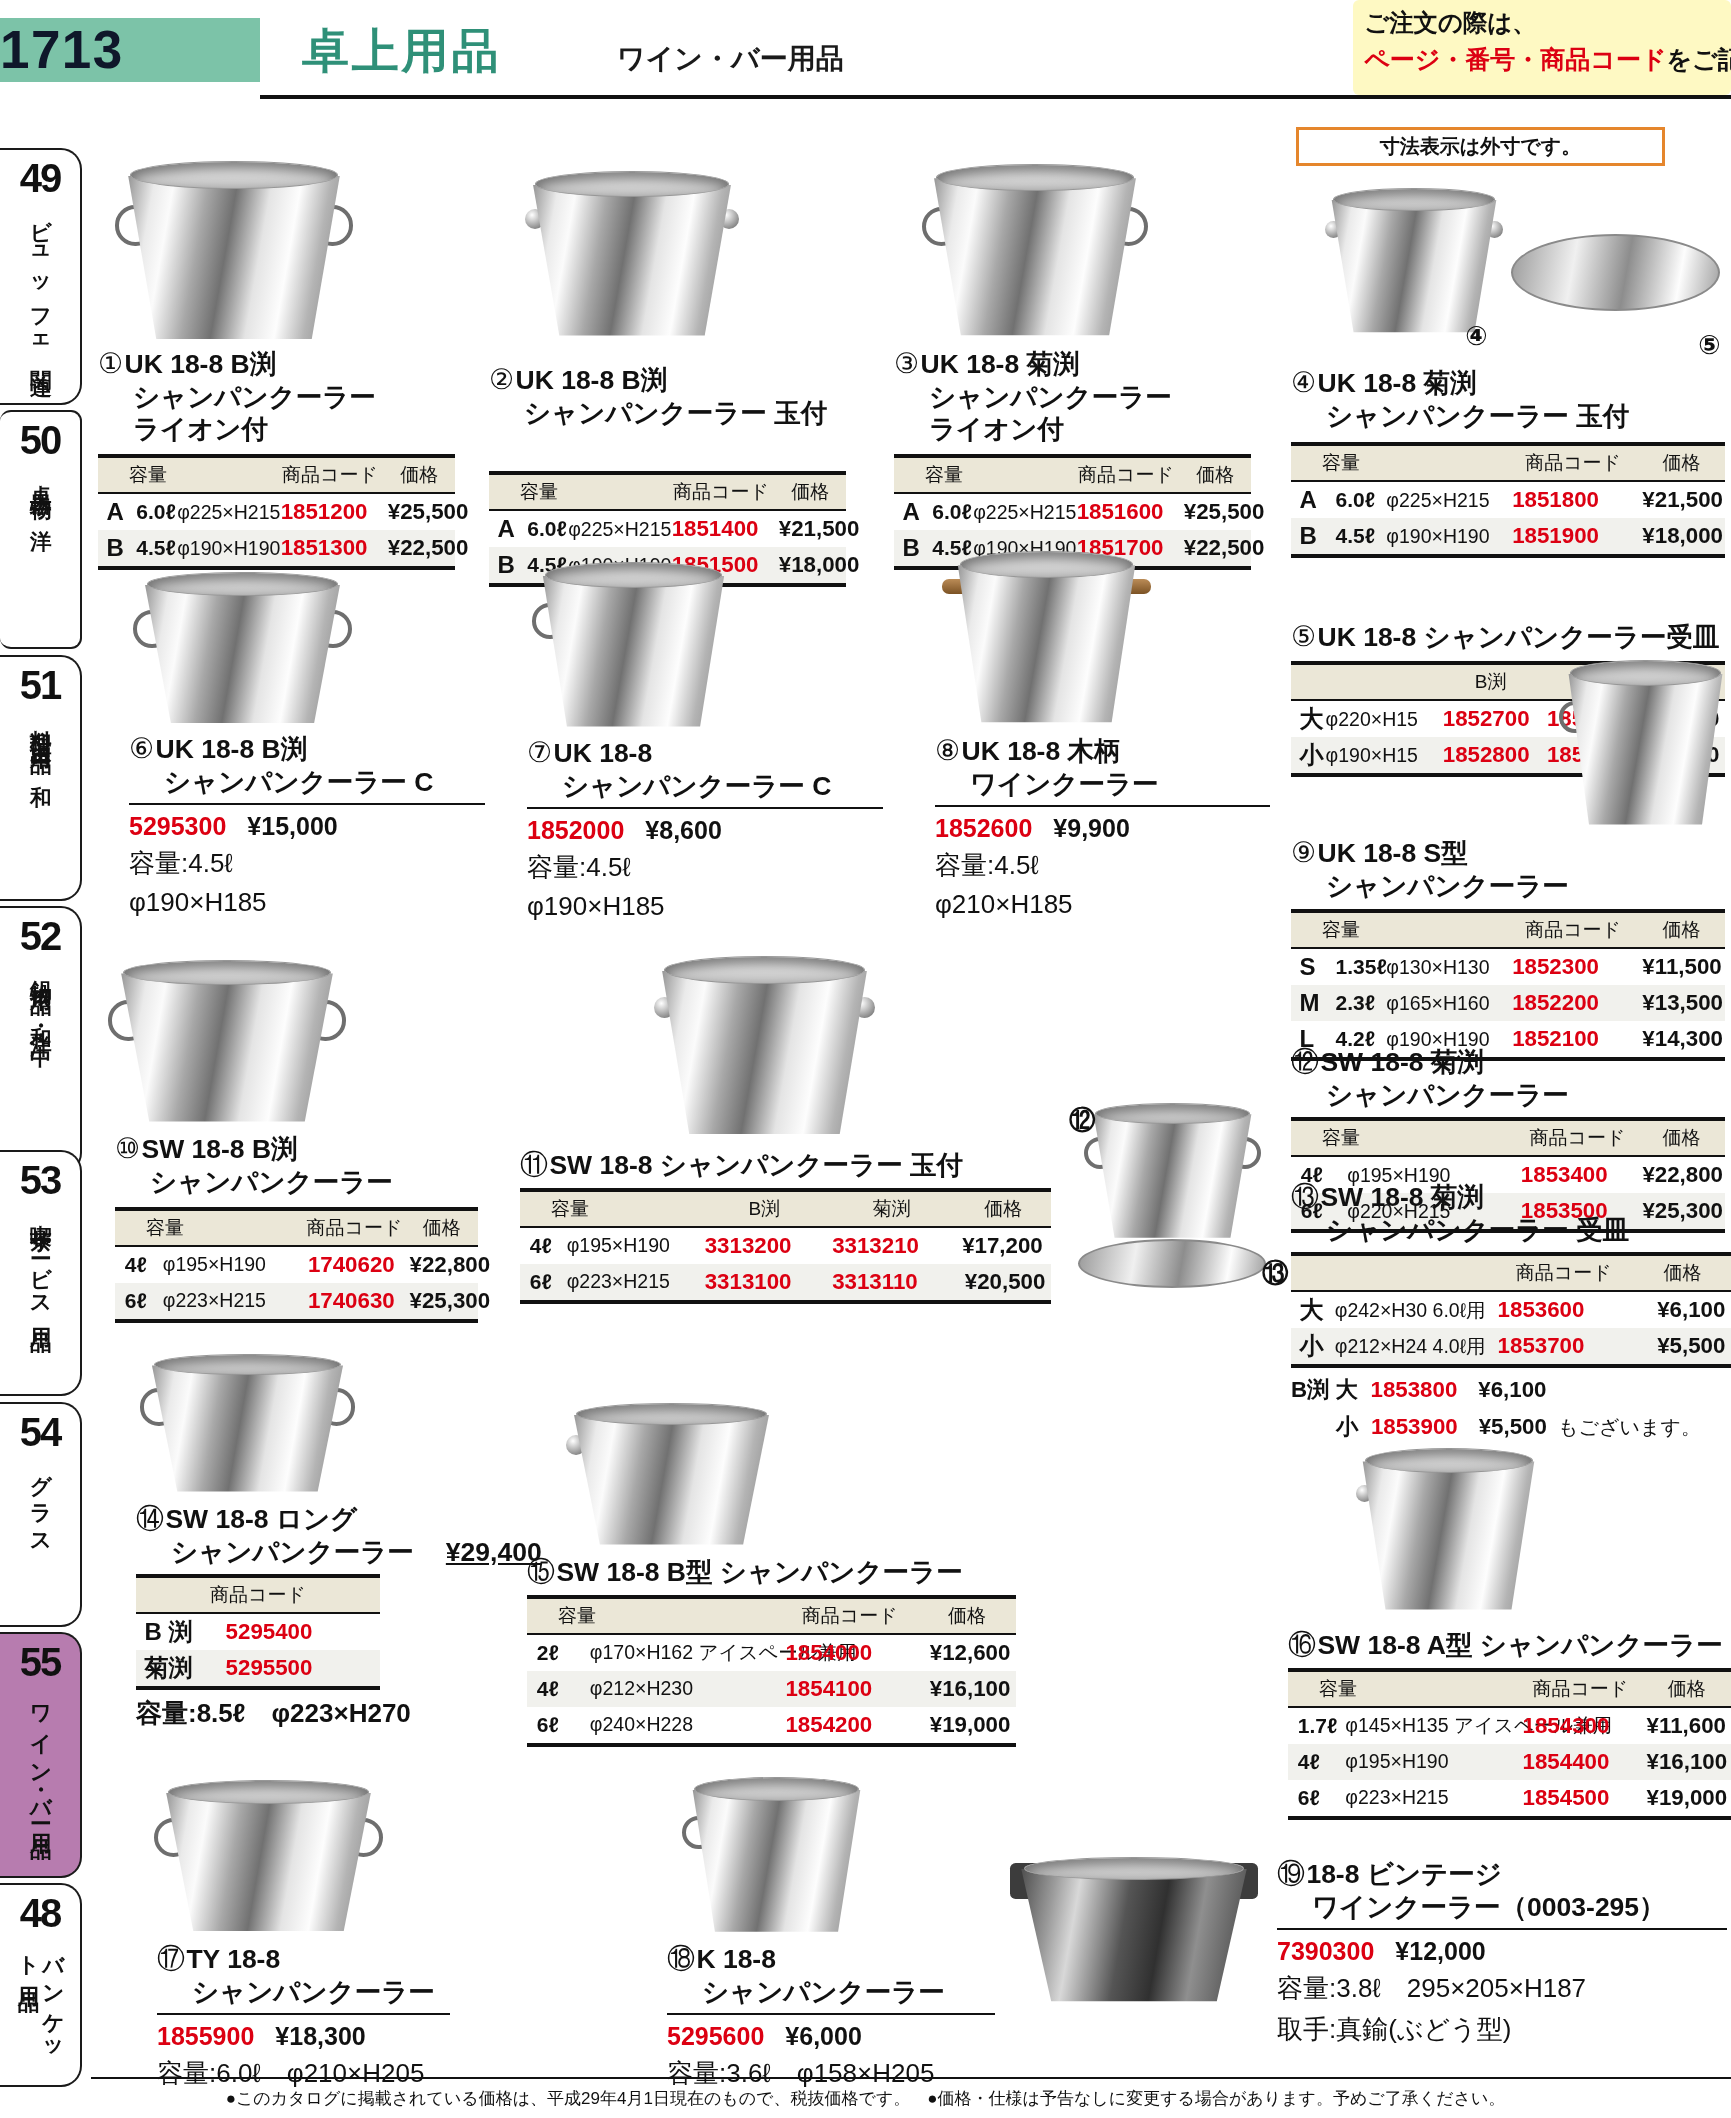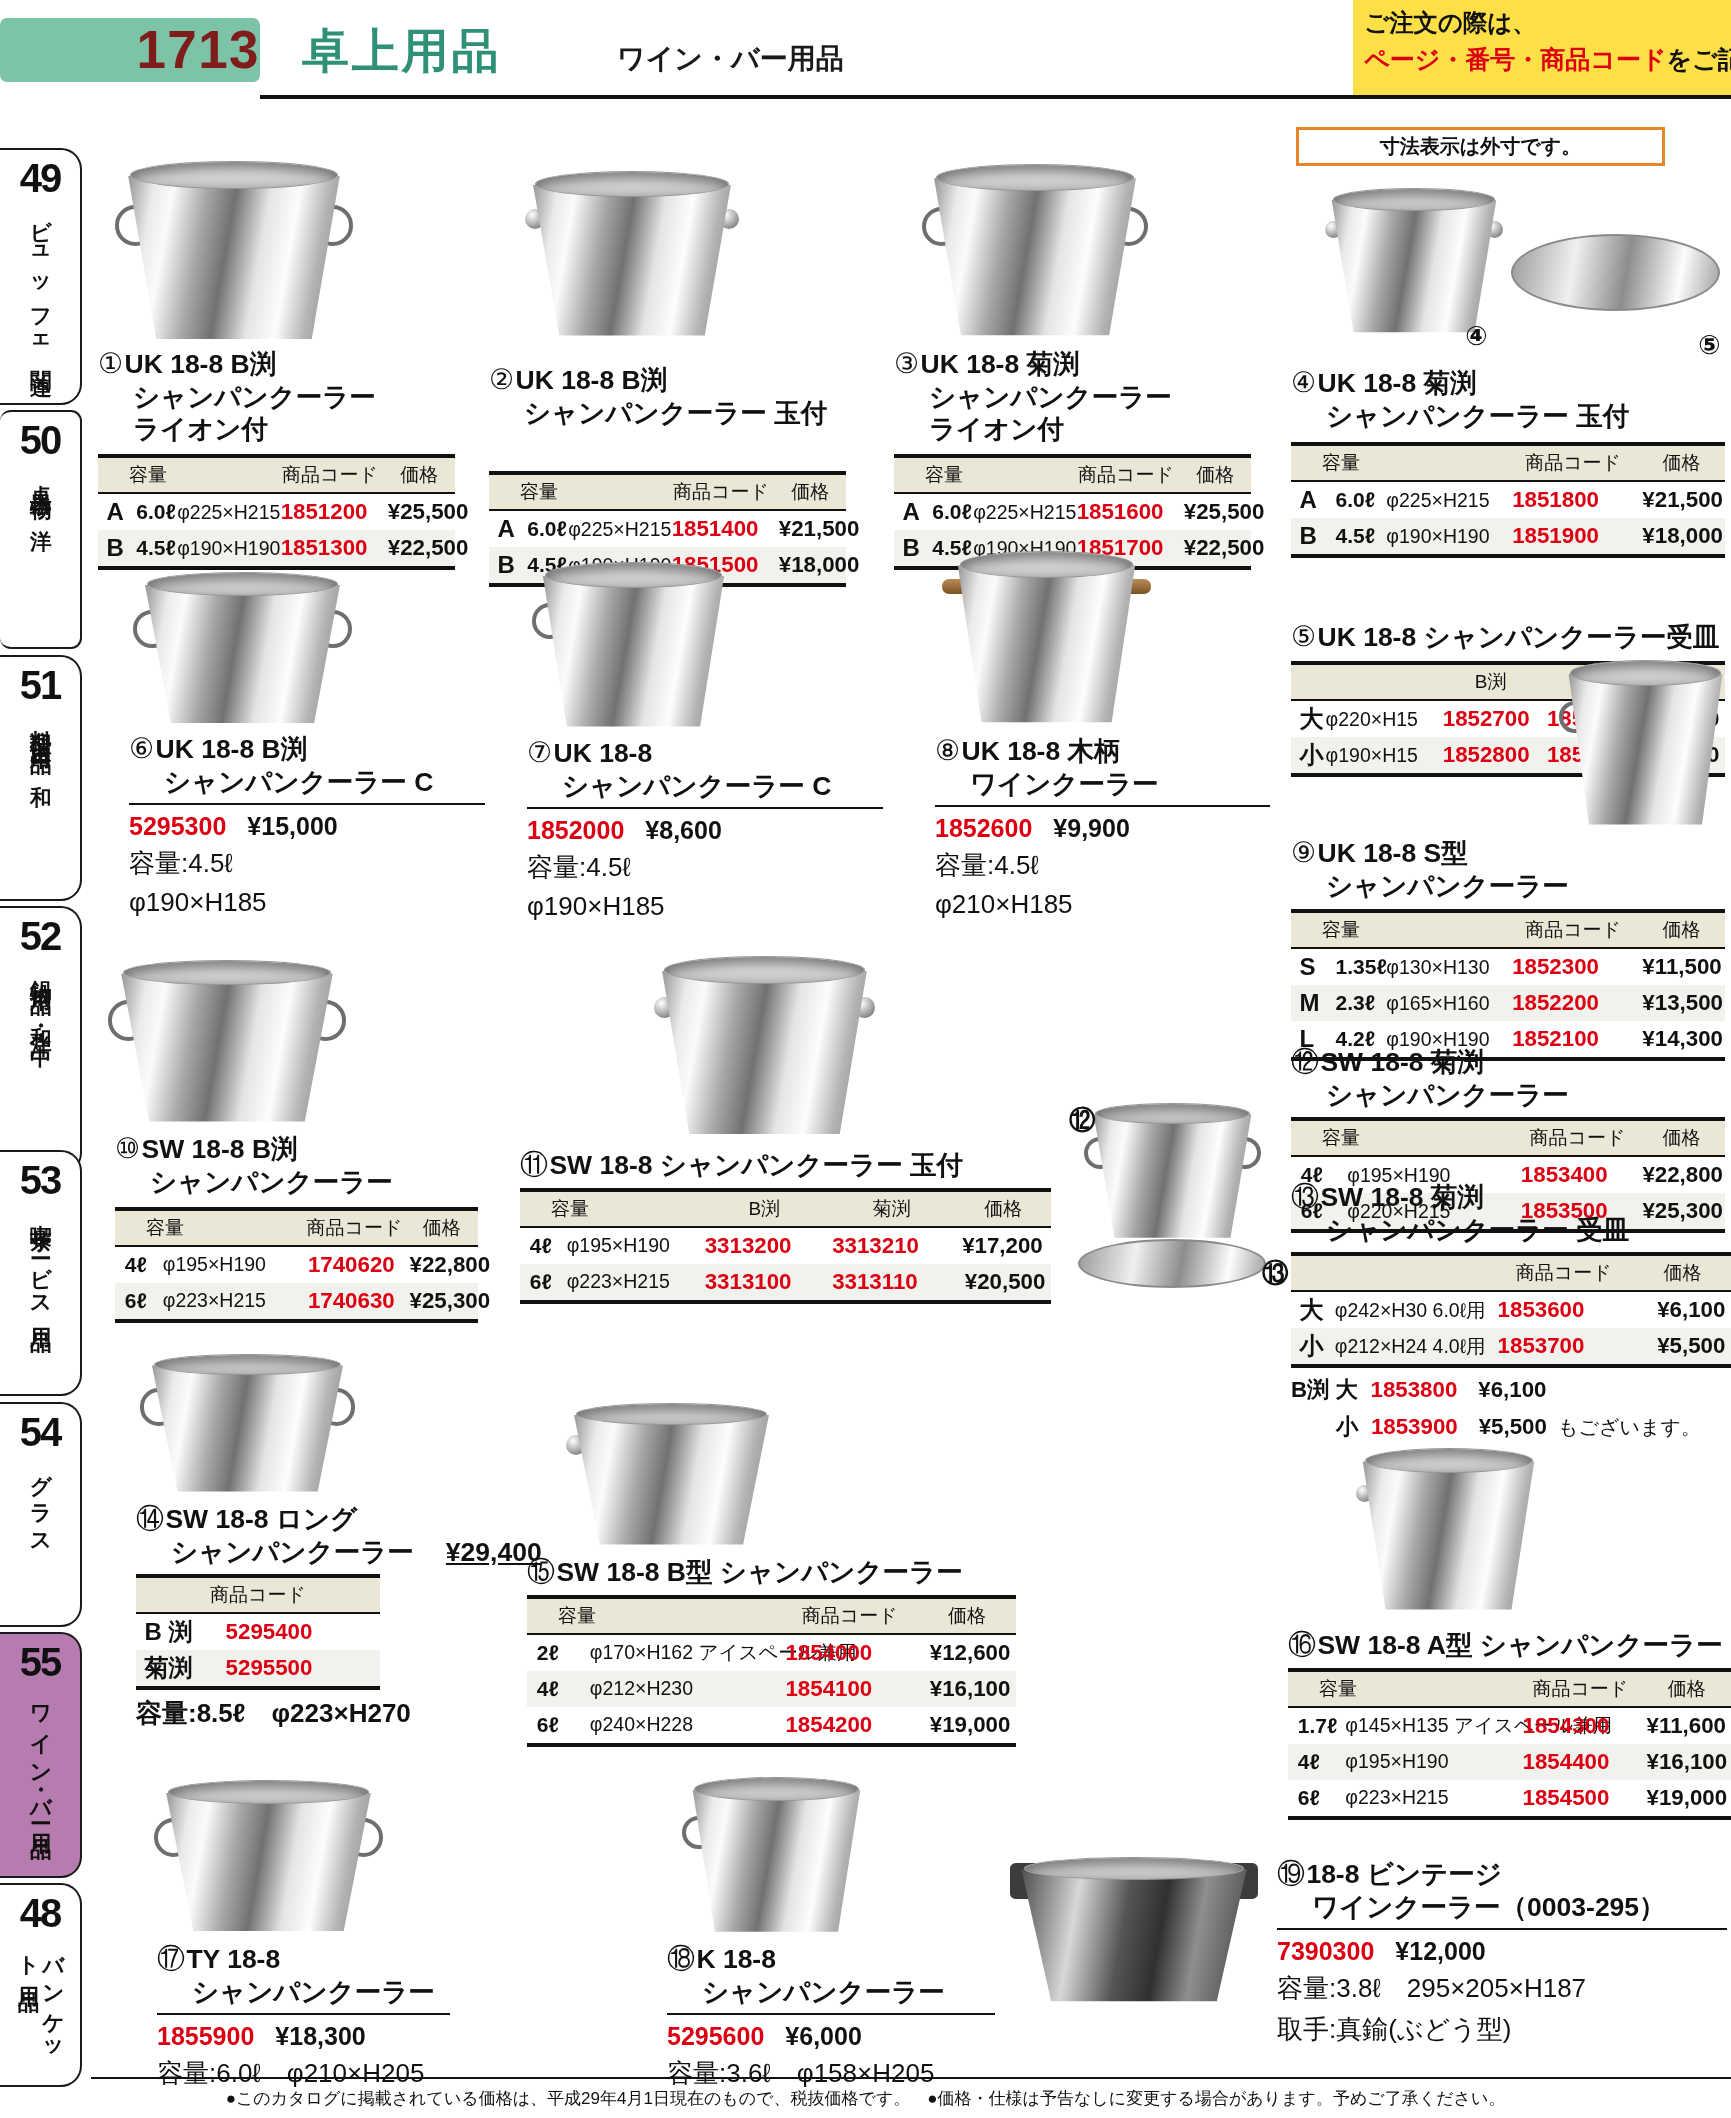--- a/index.html
+++ b/index.html
@@ -1,26 +1,26 @@
 <!DOCTYPE html>
 <html style="font-size:11.2px"><head>
 <meta charset="utf-8">
 <style>
   html,body{margin:0;padding:0;background:#fff;}
   body{font-family:"Liberation Sans","DejaVu Sans",sans-serif;color:#111;}
   #canvas{position:relative;width:1731px;height:2119px;background:#fff;overflow:hidden;}
 
   
   .green-tab{position:absolute;left:0;top:18px;width:260px;height:64px;background:#7cc3a8;
-    color:#7f1d1d;font-size:53px;font-weight:bold;text-align:right;line-height:64px;letter-spacing:1.4px;border-radius:7px;}
+    color:#0f172a;font-size:53px;font-weight:bold;text-align:left;line-height:64px;letter-spacing:1.4px;}
   .page-title{position:absolute;left:302px;top:19.5px;font-size:47px;font-weight:bold;color:#2f9078;letter-spacing:2.8px;}
   .page-subtitle{position:absolute;left:617px;top:40px;font-size:28px;font-weight:bold;color:#1a1a1a;}
   .header-rule{position:absolute;left:260px;top:95px;width:1471px;height:3.5px;background:#111;}
-  .notice-box{position:absolute;left:1353px;top:0;width:378px;height:95px;background:#fde047;
-    padding:7px 0 0 11.2px;box-sizing:border-box;}
+  .notice-box{position:absolute;left:1353px;top:0;width:378px;height:95px;background:#fef9c3;
+    padding:7px 0 0 11.2px;box-sizing:border-box;border-radius:6px;}
   .notice-l1{font-size:24.4px;font-weight:bold;}
   .notice-l2{font-size:25px;font-weight:bold;margin-top:4.2px;white-space:nowrap;}
   .notice-red{color:#dc0012;}
   .dim-box{position:absolute;left:1296px;top:127px;width:369px;height:39px;border:3.5px solid #e5862c;
     background:#fff;box-sizing:border-box;text-align:center;font-size:20px;line-height:32px;font-weight:bold;}
 
   
   .tab{position:absolute;left:0;width:82px;background:#fff;border:2.8px solid #1a1a1a;border-left:none;
     border-radius:0 21px 21px 0;box-sizing:border-box;display:flex;flex-direction:column;align-items:center;}
   .tab.active{background:#b77caf;}

